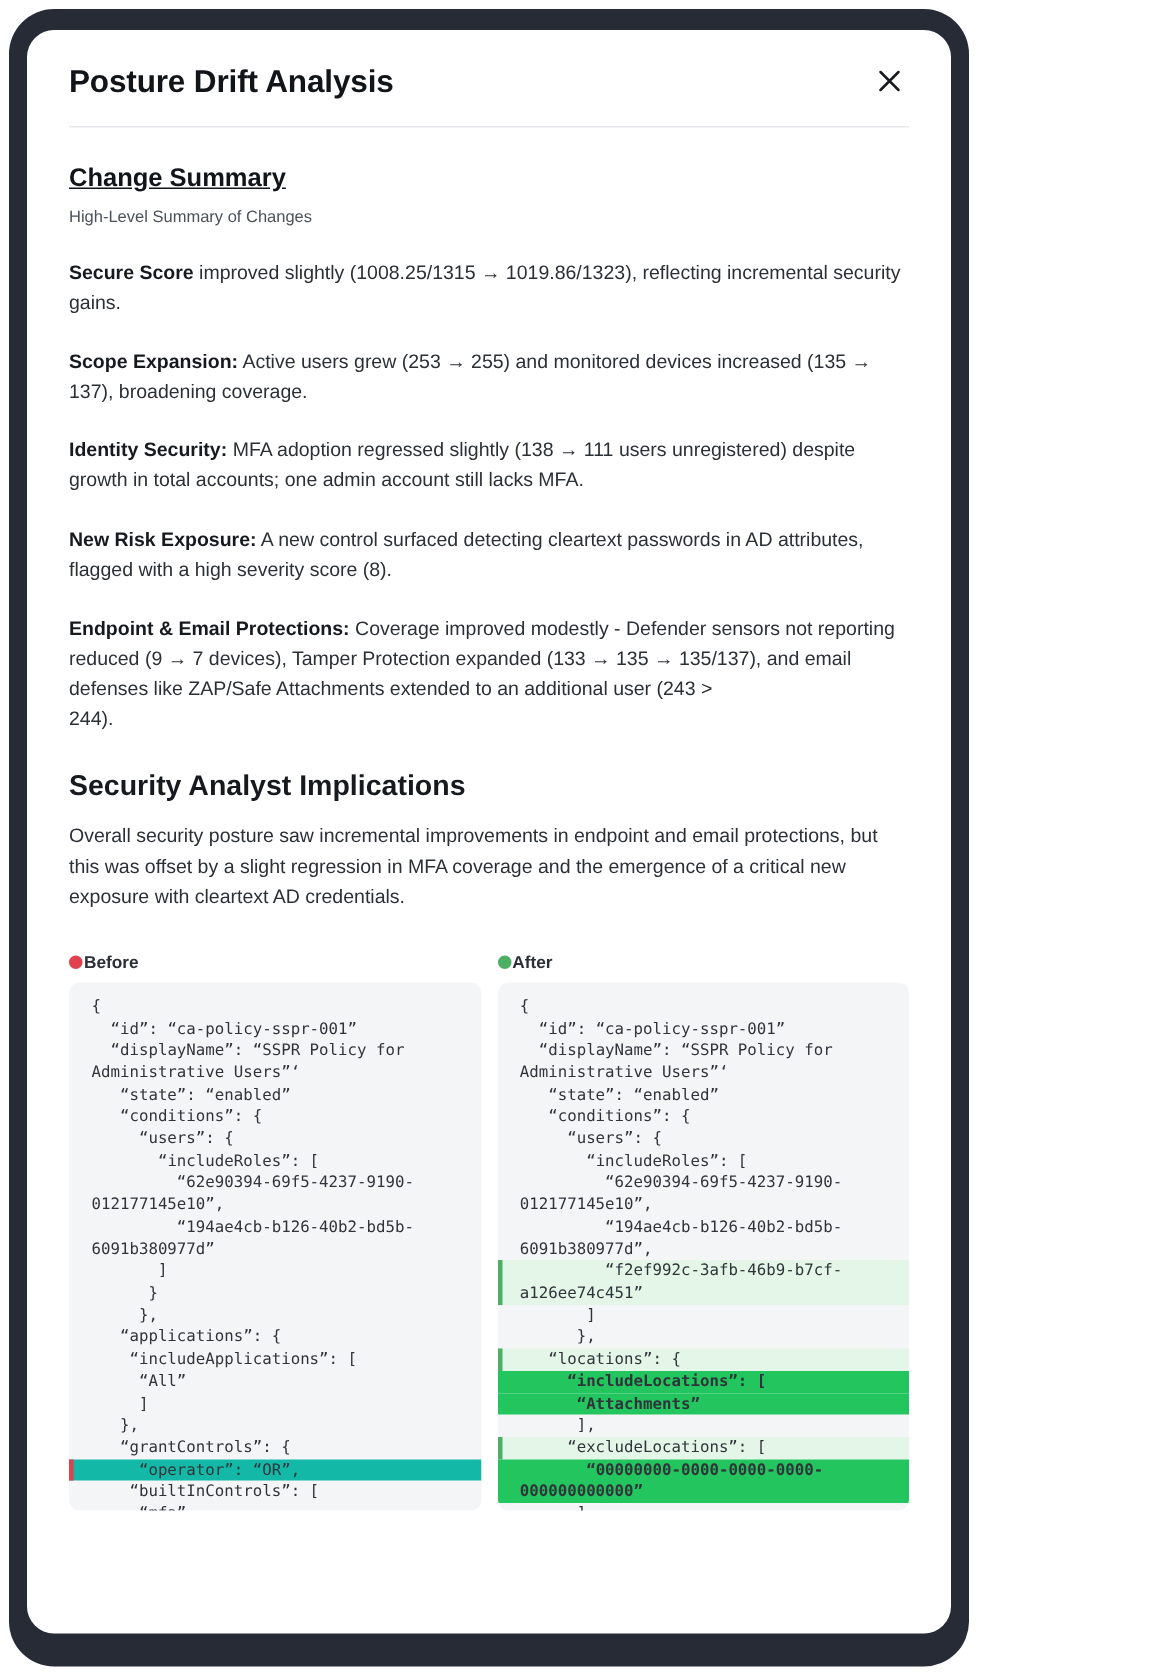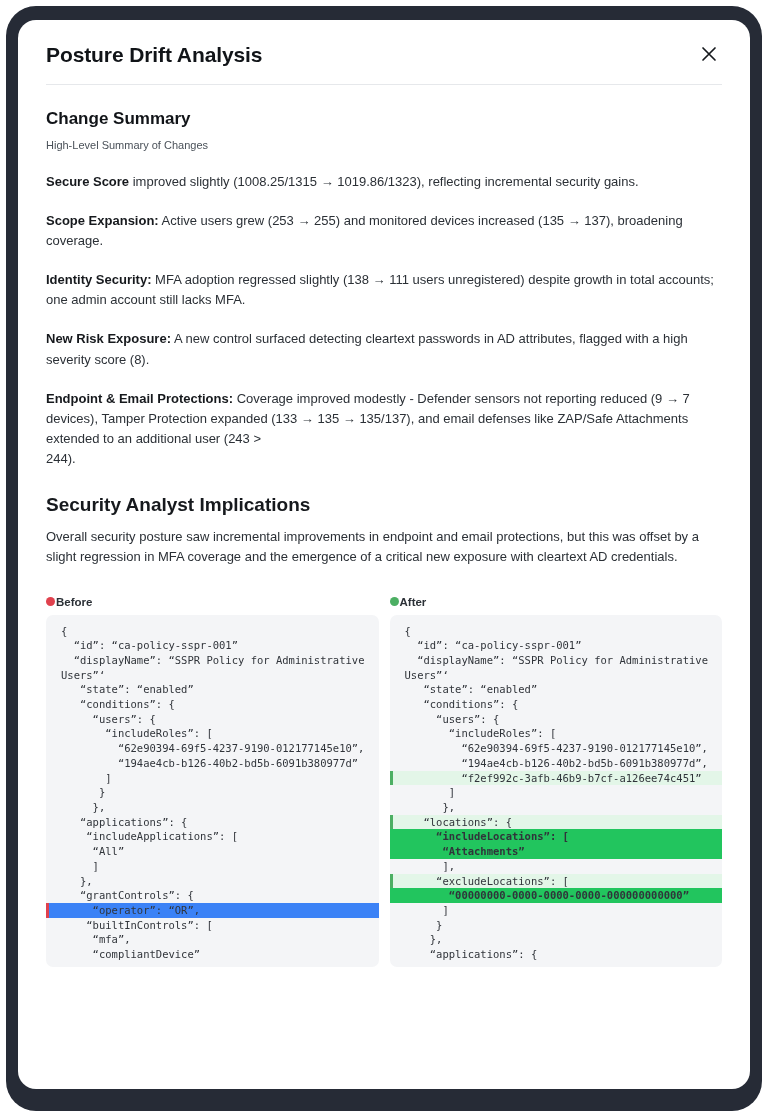--- a/index.html
+++ b/index.html
@@ -13,21 +13,21 @@
     overflow: hidden;
     font-family: "Liberation Sans", sans-serif;
     -webkit-font-smoothing: antialiased;
   }
 
   
   #device-frame {
     position: absolute;
     left: 6px;
     top: 6px;
-    width: 756px;
+    width: 640px;
     height: 1105px;
     box-sizing: border-box;
     background: #262b36;
     border-radius: 30px;
     padding: 14px 12px 22px 12px;
   }
   #screen {
     width: 100%;
     height: 100%;
     box-sizing: border-box;
@@ -76,20 +76,21 @@
     margin: 17px 0 0 0;
   }
 
   
   .section-h2 {
     font-size: 17px;
     font-weight: bold;
     color: #111418;
     margin: 23px 0 0 0;
     line-height: 1.25;
+    text-decoration: underline;
   }
   .subtitle {
     font-size: 11px;
     color: #4a5159;
     margin: 9px 0 0 0;
     line-height: 1.3;
   }
   .para {
     font-size: 13px;
     color: #2b3036;
@@ -154,21 +155,21 @@
   .code-line.add {
     background: #e3f6e8;
     border-left-color: #4caf63;
   }
   .code-line.add-plain {
     background: #22c55e;
     border-left-color: transparent;
     font-weight: bold;
   }
   .code-line.del {
-    background: #3b82f6;
+    background: #14b8a6;
     border-left-color: #e0414d;
   }
 </style>
 </head>
 <body>
 
 <div id="device-frame">
   <div id="screen">
 
     <div class="modal-inner">

